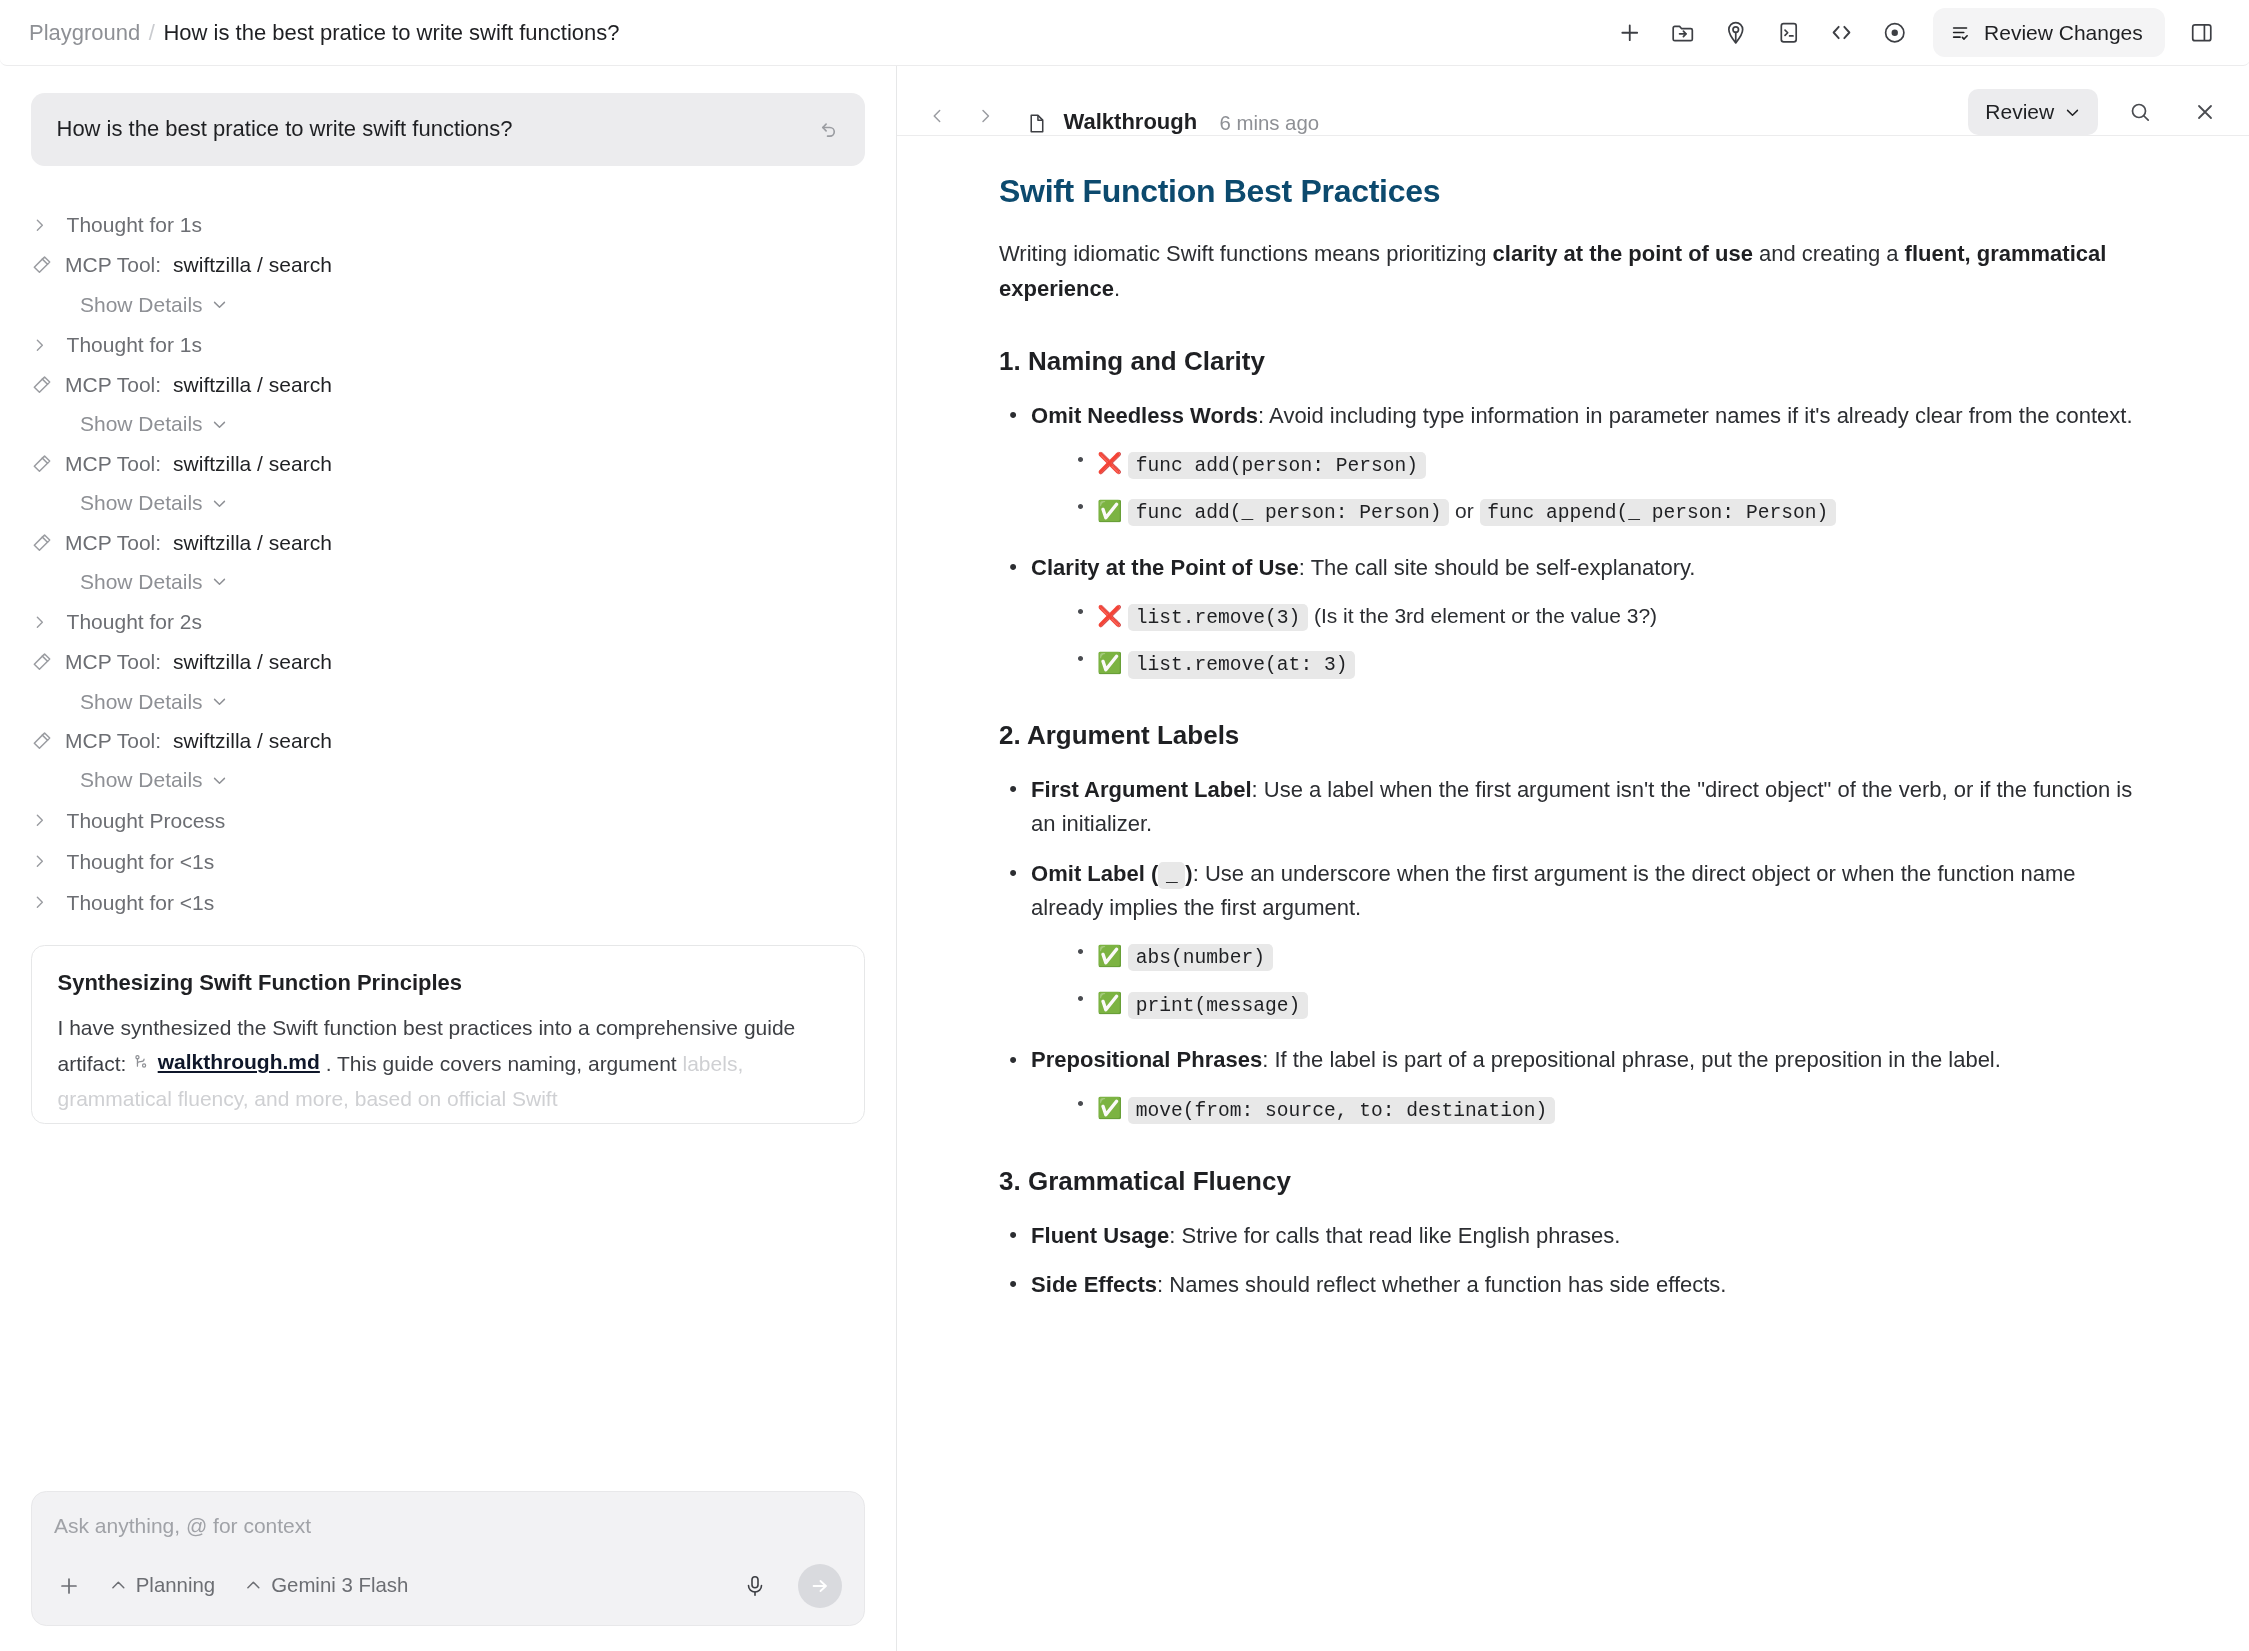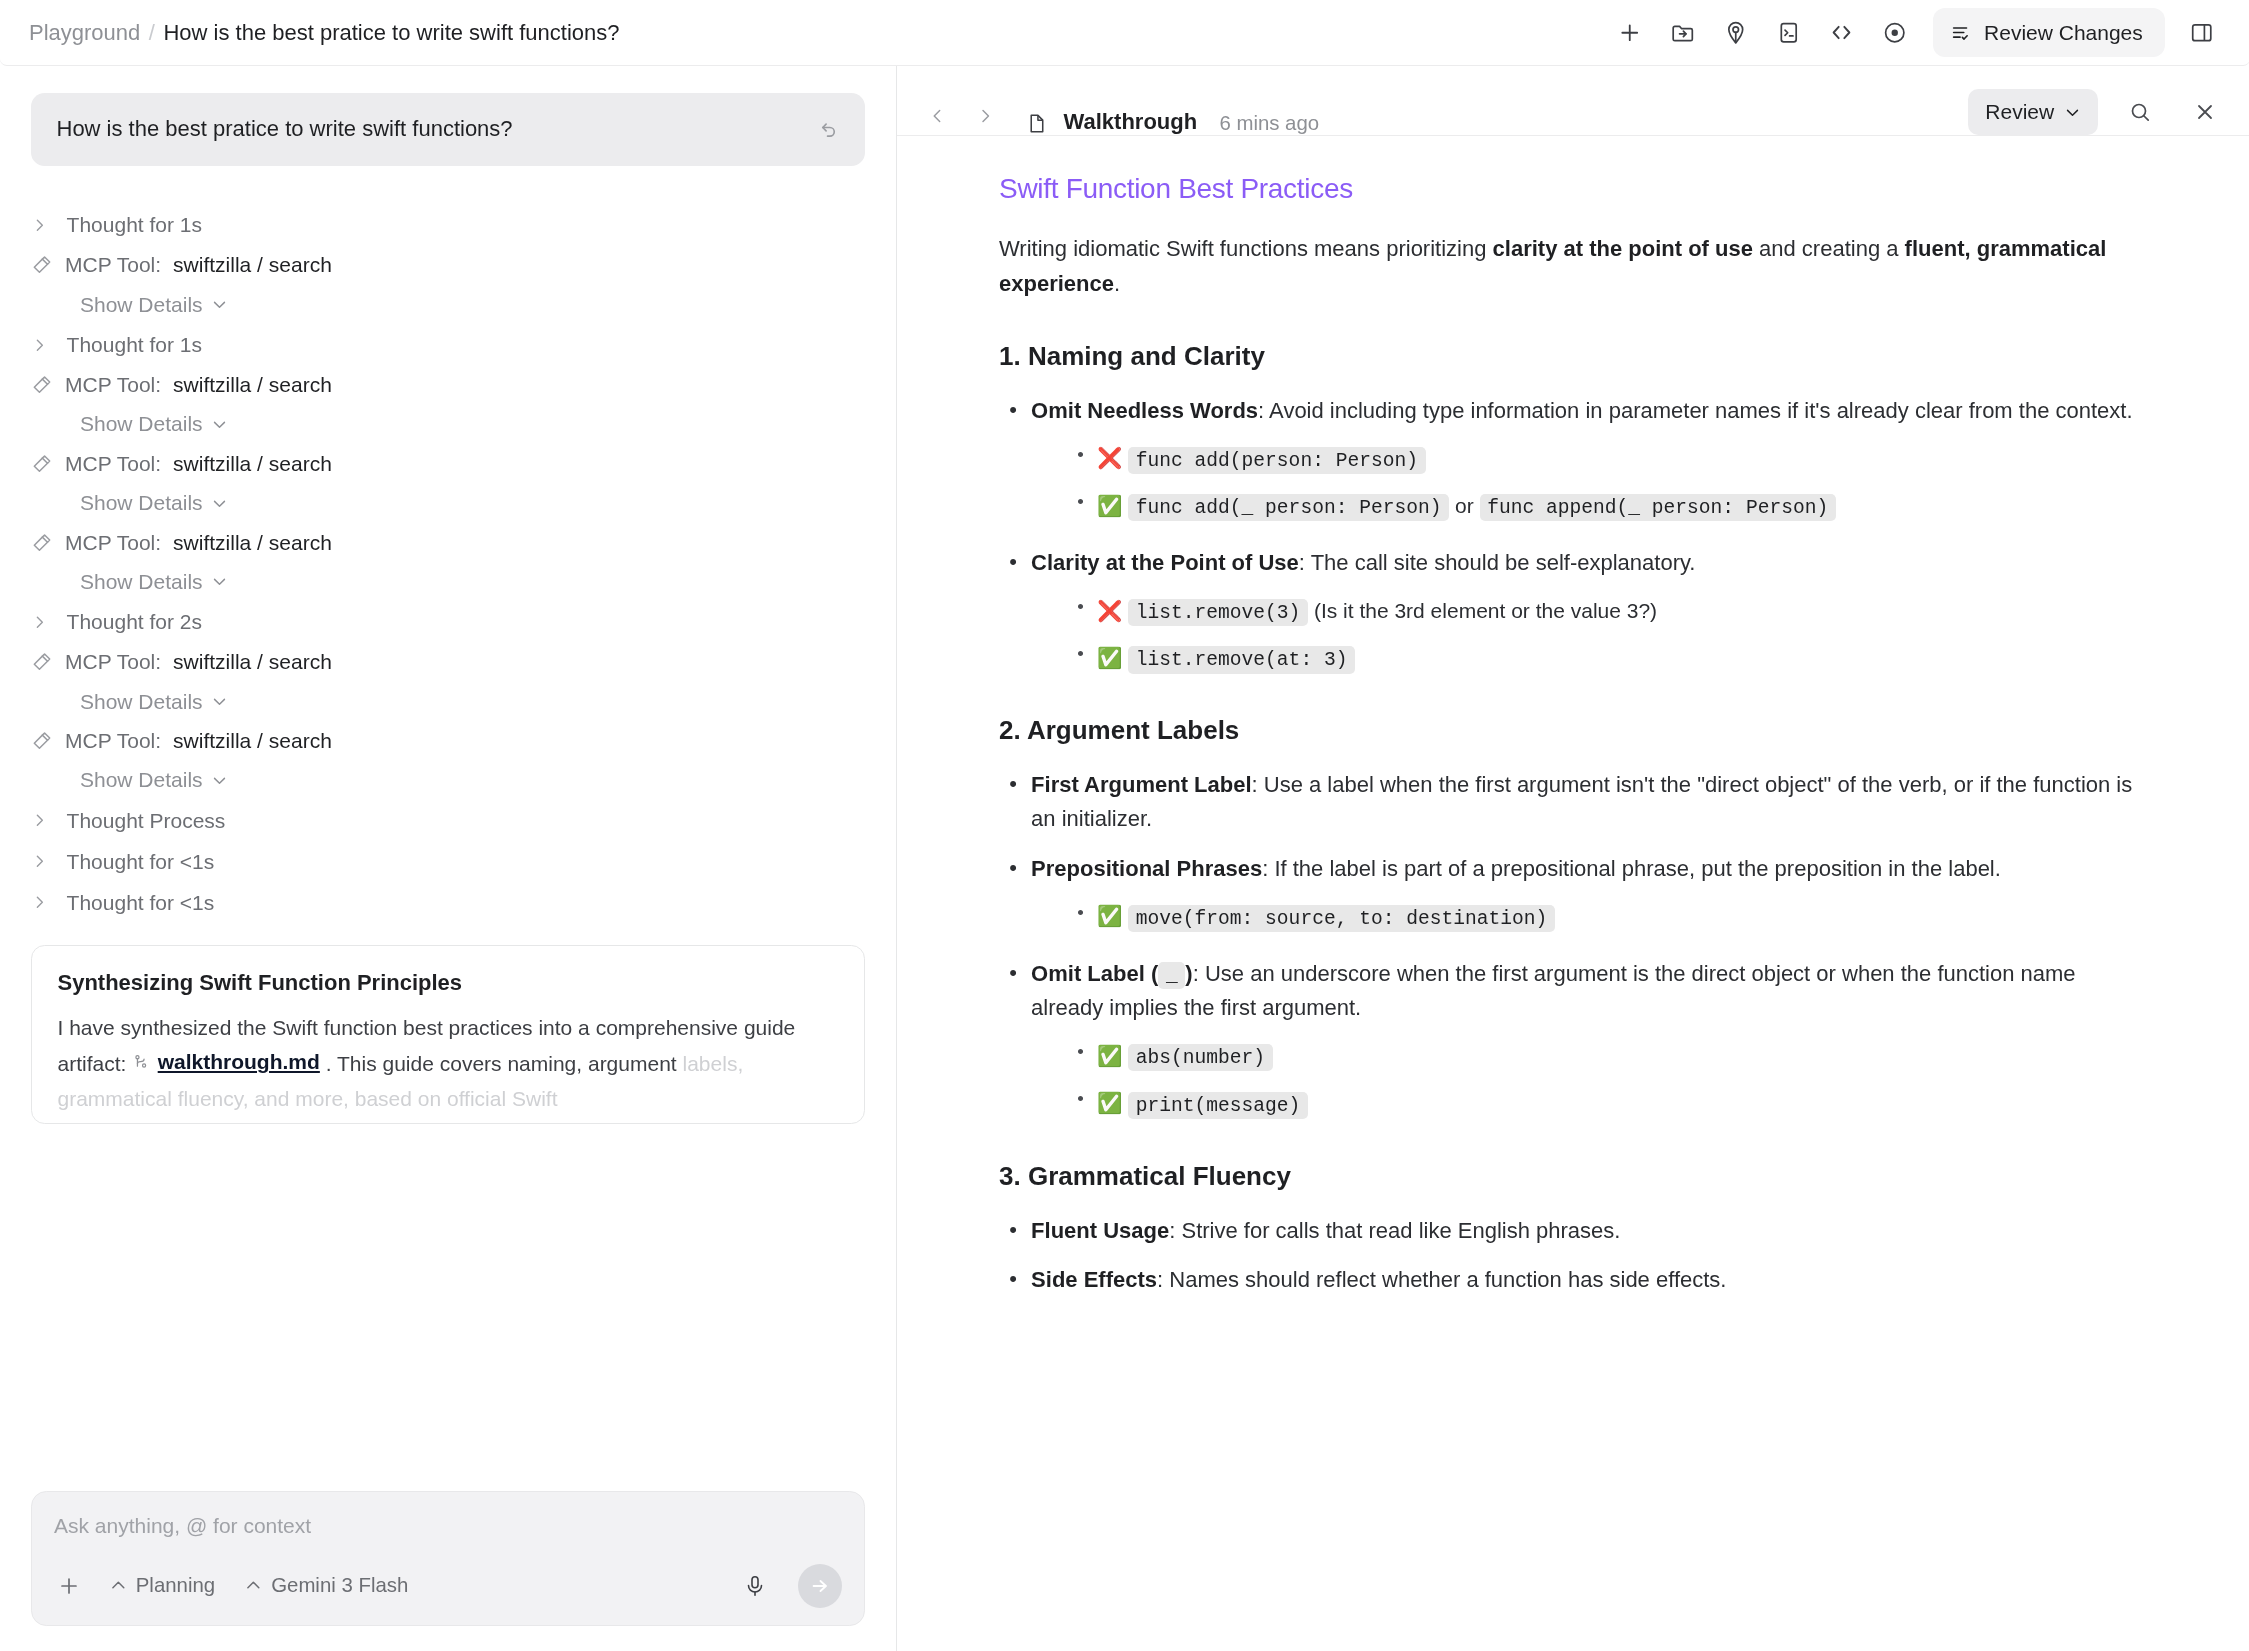--- a/index.html
+++ b/index.html
@@ -146,21 +146,21 @@
   .review-dd {
     display: flex; align-items: center; gap: 10.2px;
     height: 46px; padding: 0 17px;
     background: #ececee; border-radius: 10.2px; cursor: pointer;
     font-size: 21px; color: #1f2023;
   }
   .dh-icon { width: 46px; height: 46px; display:flex; align-items:center; justify-content:center; color:#4a4c51; cursor:pointer; border-radius: 6.8px; margin-left: 6.8px; }
 
   .doc-body { flex: 1 1 auto; overflow: hidden; padding: 37px 102px 0 102px; }
   .doc-inner { max-width: 1156px; }
-  .doc-h1 { font-size: 28px; font-weight: normal; color: #8b5cf6; letter-spacing: -0.3px; margin-bottom: 27px; }
+  .doc-h1 { font-size: 32px; font-weight: bold; color: #0c4a6e; letter-spacing: -0.3px; margin-bottom: 27px; }
   .doc-p { font-size: 22px; line-height: 1.58; color: #2c2e32; margin-bottom: 32px; }
   .doc-h2 { font-size: 26px; font-weight: bold; color: #1f2023; margin: 39px 0 22px 0; }
   .doc-ul { list-style: none; margin: 0 0 0 5.1px; padding: 0; }
   .doc-li { position: relative; padding-left: 27px; margin-bottom: 15.3px; font-size: 22px; line-height: 1.55; color: #2c2e32; }
   .doc-li::before { content: "•"; position: absolute; left: 5.1px; top: -0.9px; color: #2c2e32; font-size: 22px; }
   .doc-ul-sub { list-style: none; margin: 13.6px 0 22px 41px; padding: 0; }
   .doc-li-sub { position: relative; padding-left: 25.5px; margin-bottom: 12px; font-size: 21px; line-height: 1.6; color: #2c2e32; }
   .doc-li-sub::before { content: "•"; position: absolute; left: 5.1px; top: -1.7px; color: #4a4c51; font-size: 18.7px; }
   code, .code {
     font-family: "Liberation Mono", "DejaVu Sans Mono", monospace;
@@ -553,31 +553,31 @@
               <li class="doc-li-sub"><span class="mark">❌</span><code>list.remove(3)</code><span> (Is it the 3rd element or the value 3?)</span></li>
               <li class="doc-li-sub"><span class="mark">✅</span><code>list.remove(at: 3)</code></li>
             </ul>
           </li>
         </ul>
 
         <div class="doc-h2">2. Argument Labels</div>
         <ul class="doc-ul">
           <li class="doc-li"><b>First Argument Label</b><span>: Use a label when the first argument isn't the "direct object" of the verb, or if the function is an initializer.</span>
           </li>
-          <li class="doc-li"><b>Prepositional Phrases</b><span>: If the label is part of a prepositional phrase, put the preposition in the label.</span>
-            <ul class="doc-ul-sub">
-              <li class="doc-li-sub"><span class="mark">✅</span><code>move(from: source, to: destination)</code></li>
-            </ul>
-          </li>
           <li class="doc-li"><b>Omit Label (</b><code>_</code><b>)</b><span>: Use an underscore when the first argument is the direct object or when the function name already implies the first argument.</span>
             <ul class="doc-ul-sub">
               <li class="doc-li-sub"><span class="mark">✅</span><code>abs(number)</code></li>
               <li class="doc-li-sub"><span class="mark">✅</span><code>print(message)</code></li>
             </ul>
           </li>
+          <li class="doc-li"><b>Prepositional Phrases</b><span>: If the label is part of a prepositional phrase, put the preposition in the label.</span>
+            <ul class="doc-ul-sub">
+              <li class="doc-li-sub"><span class="mark">✅</span><code>move(from: source, to: destination)</code></li>
+            </ul>
+          </li>
         </ul>
 
         <div class="doc-h2">3. Grammatical Fluency</div>
         <ul class="doc-ul">
           <li class="doc-li"><b>Fluent Usage</b><span>: Strive for calls that read like English phrases.</span>
           </li>
           <li class="doc-li"><b>Side Effects</b><span>: Names should reflect whether a function has side effects.</span></li>
         </ul>
       </div>
     </div>

